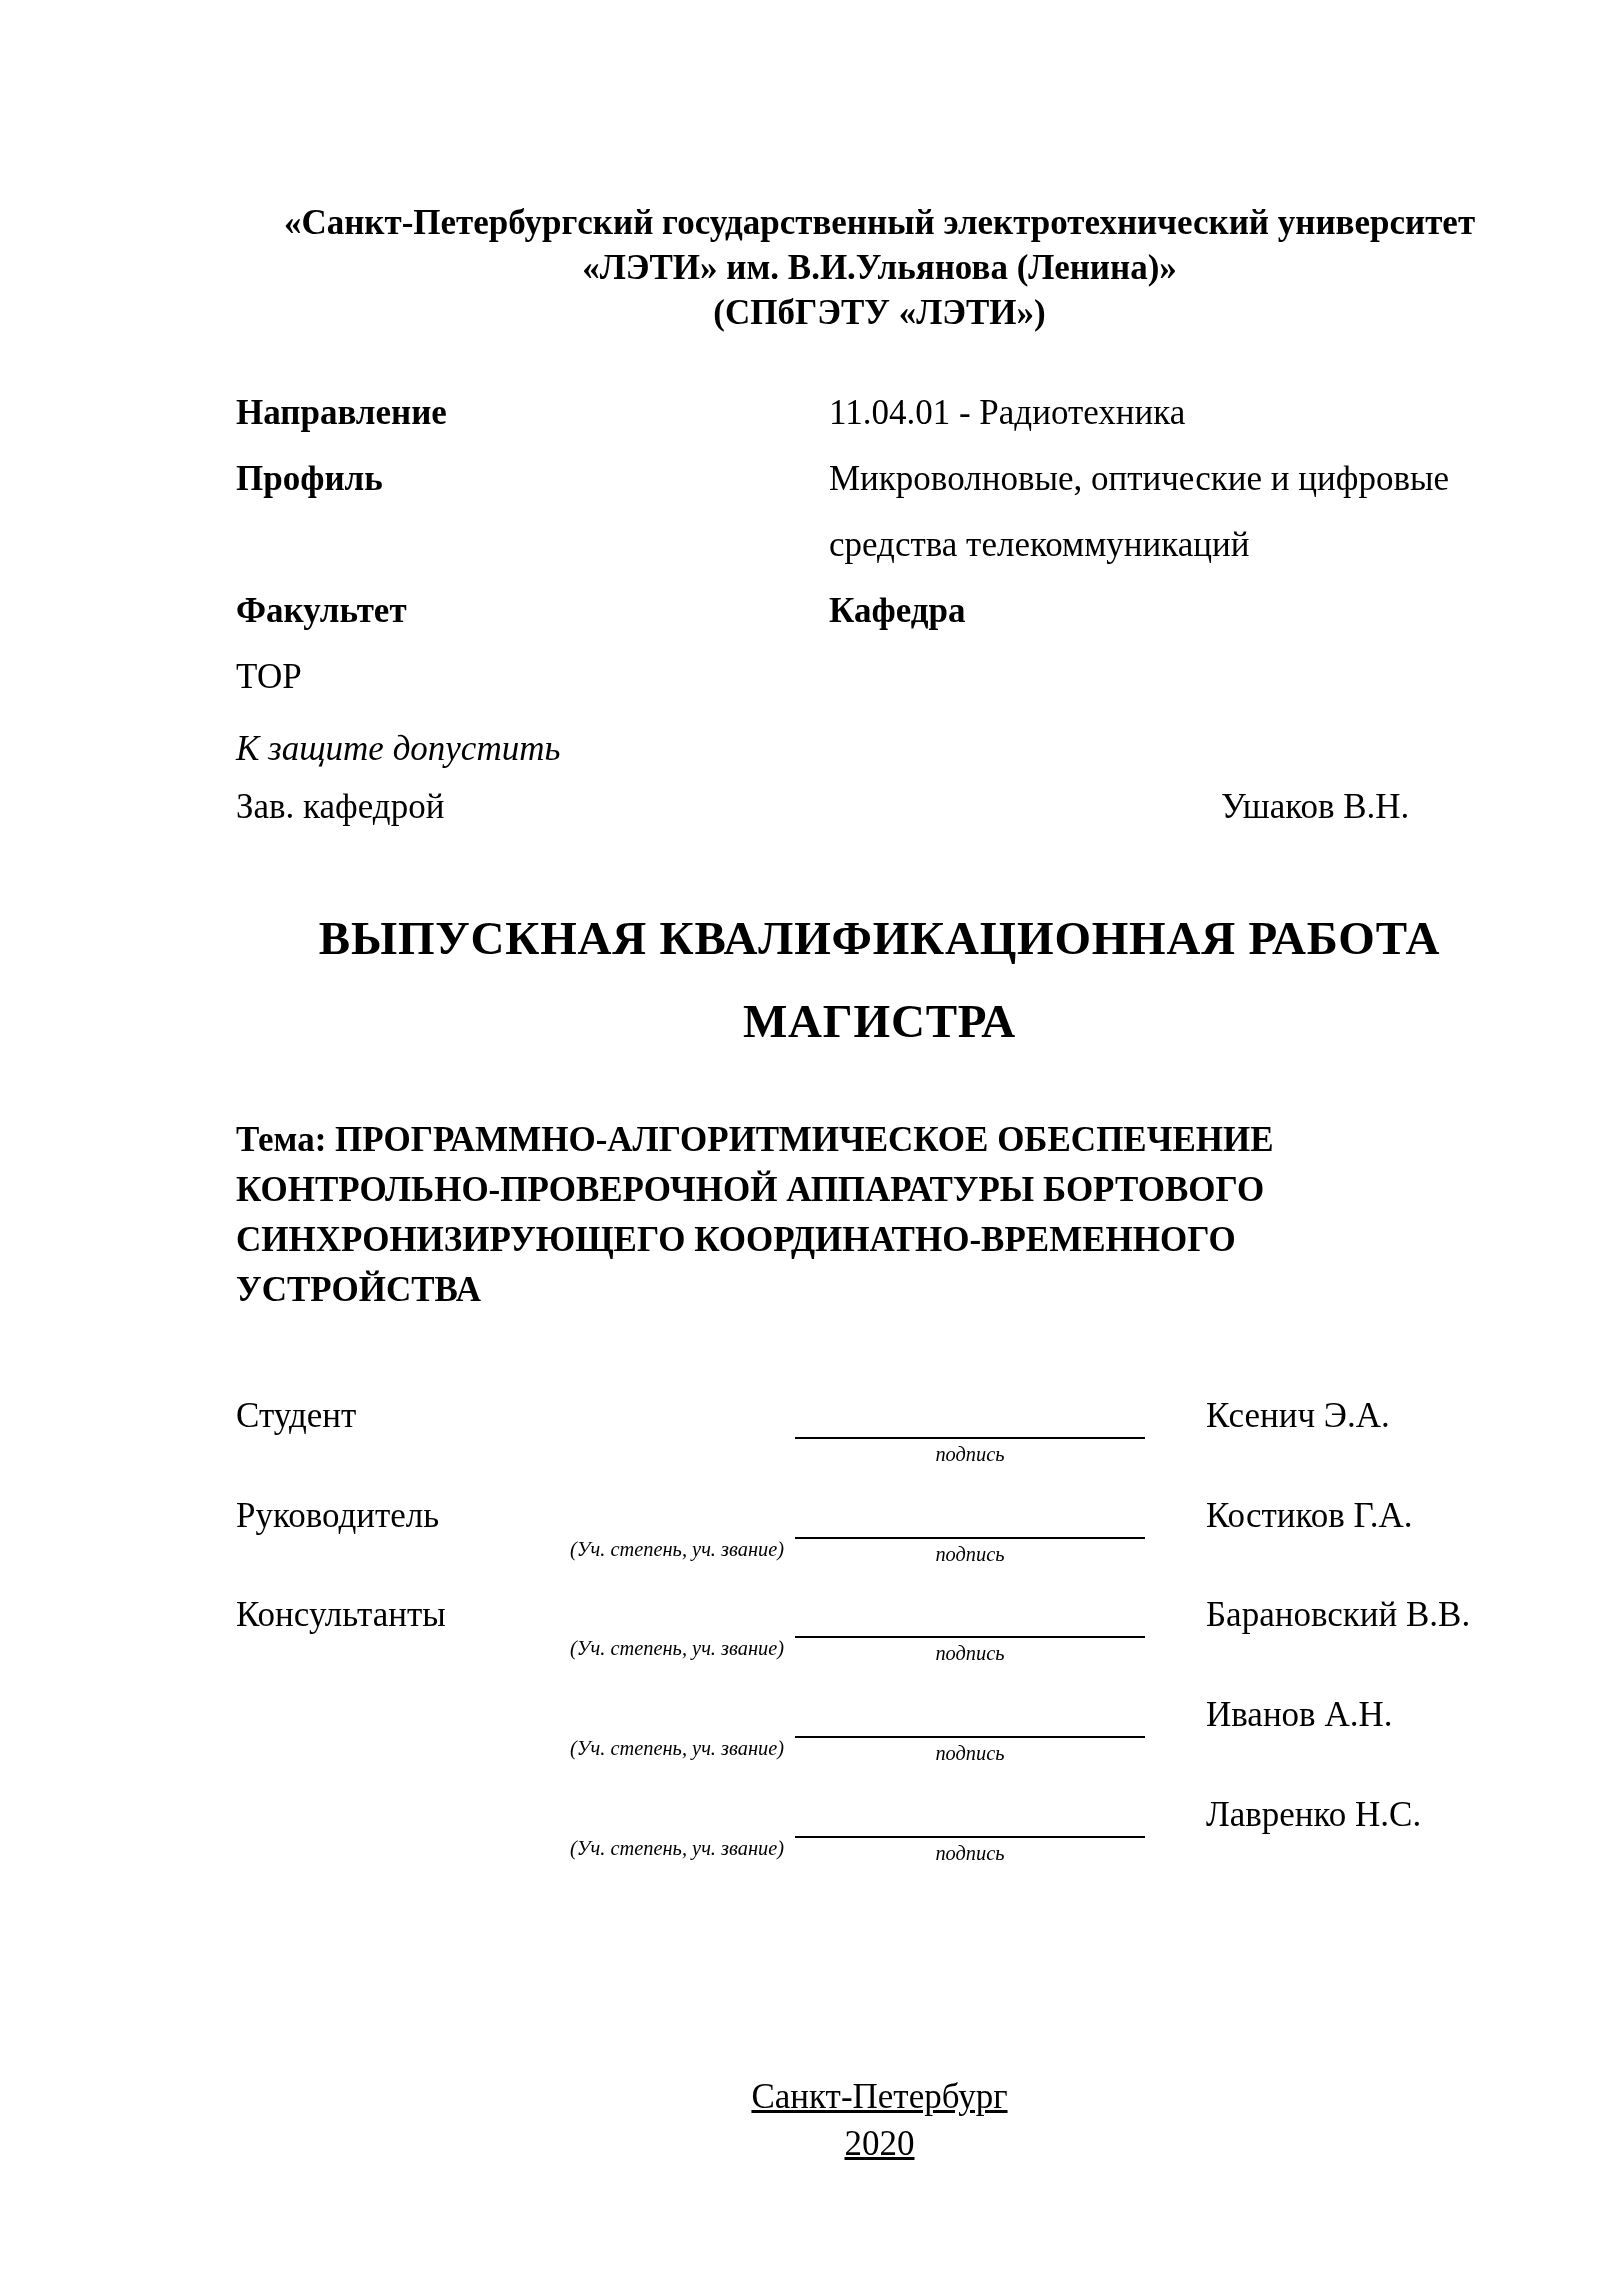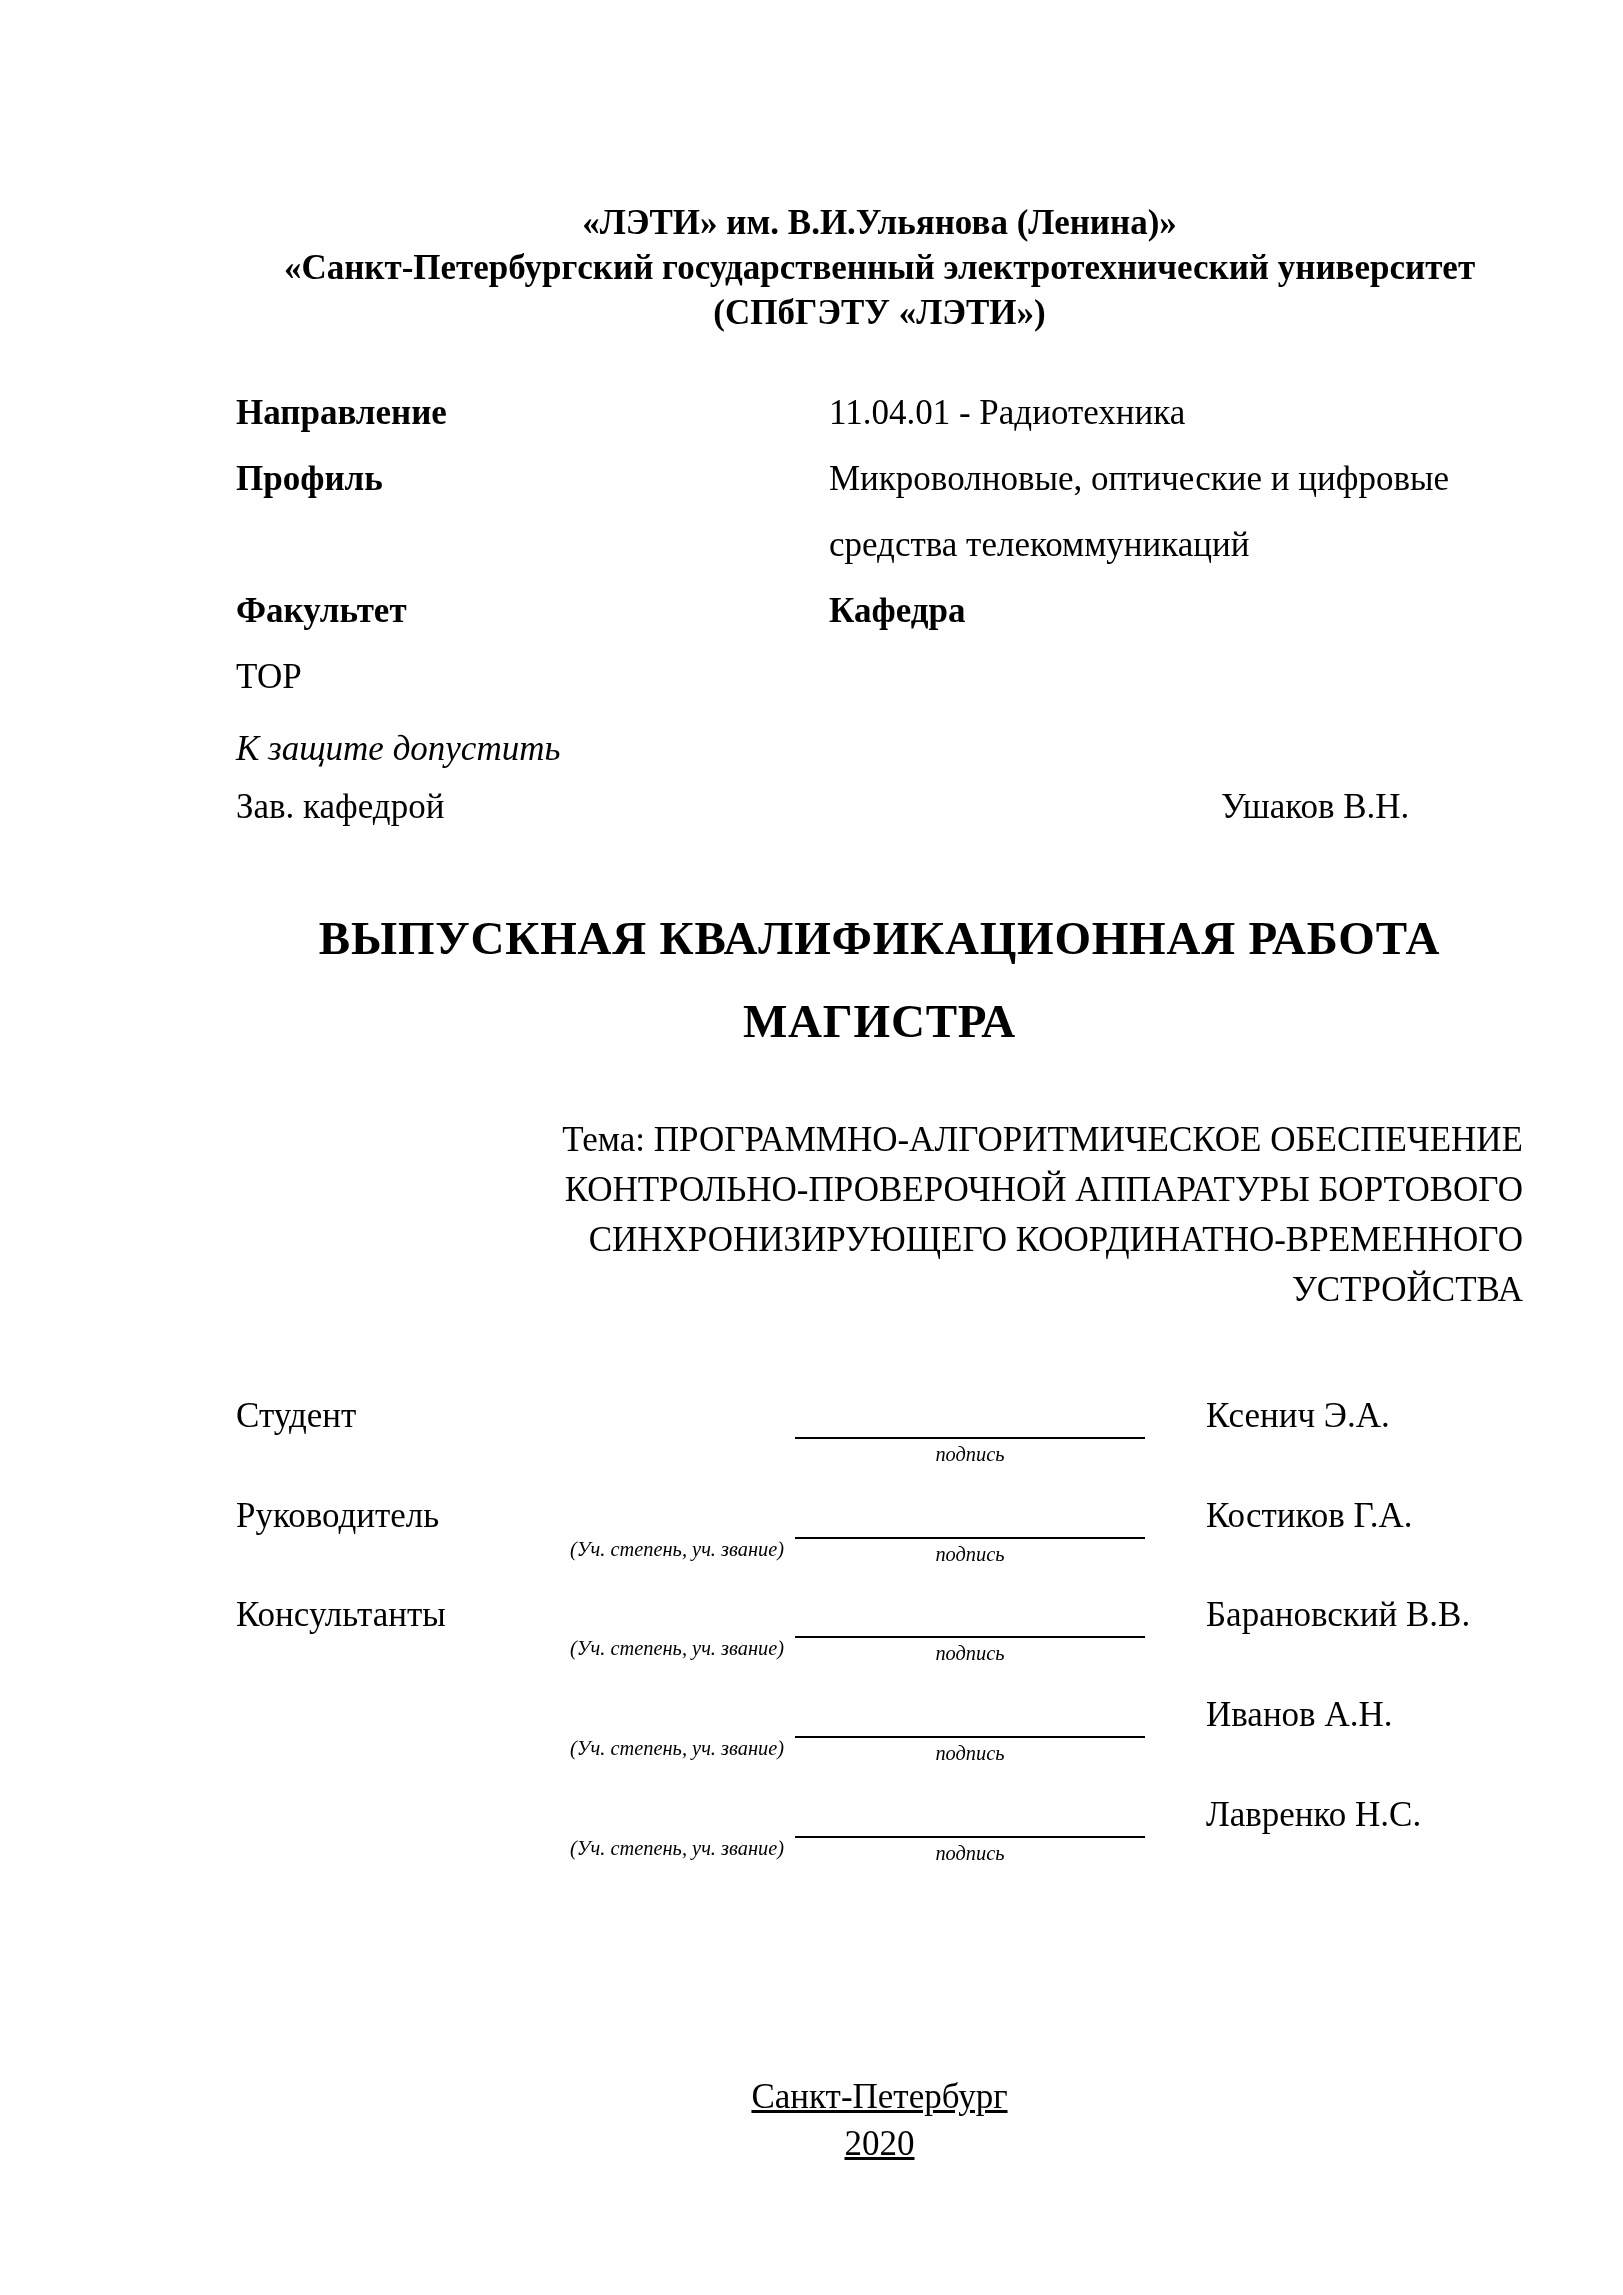--- a/index.html
+++ b/index.html
@@ -52,22 +52,22 @@
     text-align: center;
     font-weight: 700;
     font-size: 47px;
     line-height: 83px;
     letter-spacing: 0.8px;
   }
 
   
   .theme {
     left: 236px; top: 1115px; width: 1287px;
-    text-align: right;
-    font-weight: 400;
+    text-align: left;
+    font-weight: 700;
     font-size: 35px;
     line-height: 50px;
   }
 
   
   .sigrow {
     left: 236px; width: 1287px; height: 100px;
     font-size: 35px;
   }
   .sigrow .role  { position: absolute; left: 0; top: 0; }
@@ -94,22 +94,22 @@
     line-height: 47px;
     text-decoration: underline;
   }
 </style>
 </head>
 <body>
 
 <div class="page">
 
   <header class="abs header">
+    <div>«Санкт-Петербургский государственный электротехнический университет</div>
     <div>«ЛЭТИ» им. В.И.Ульянова (Ленина)»</div>
-    <div>«Санкт-Петербургский государственный электротехнический университет</div>
     <div>(СПбГЭТУ «ЛЭТИ»)</div>
   </header>
 
   <section class="abs fields">
     <div class="flabel">Направление</div>
     <div class="fvalue">11.04.01 - Радиотехника</div>
     <div class="flabel">Профиль</div>
     <div class="fvalue">Микроволновые, оптические и цифровые</div>
     <div class="flabel"></div>
     <div class="fvalue">средства телекоммуникаций</div>

